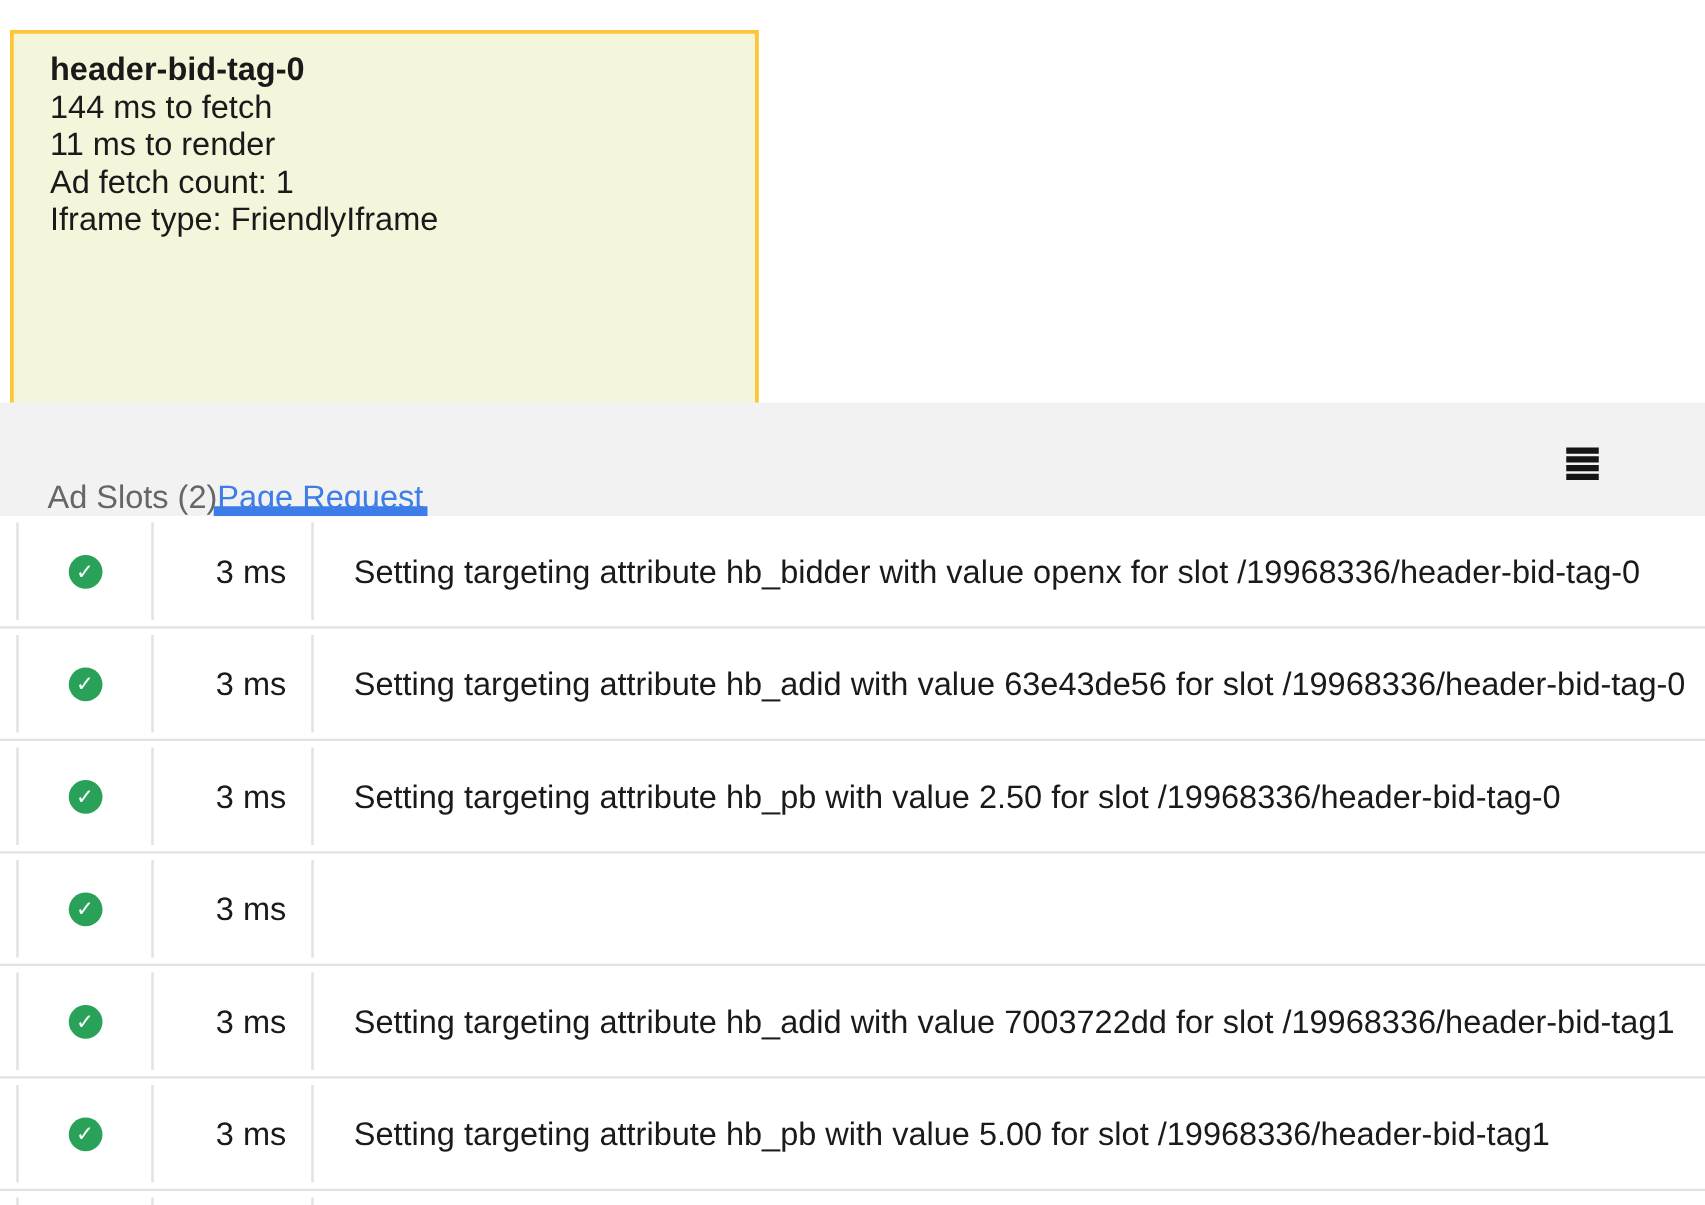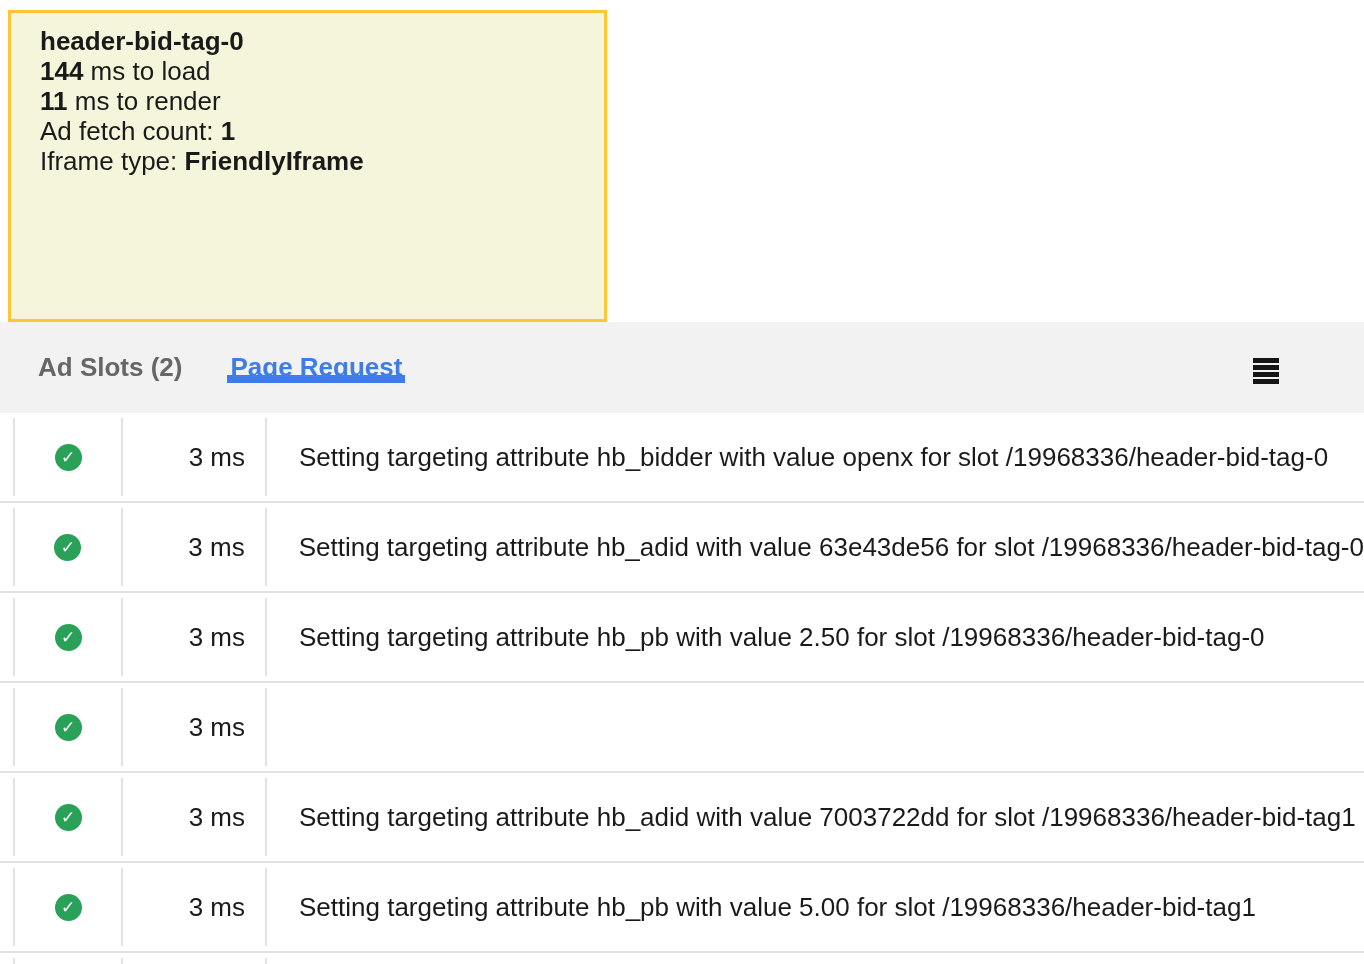--- a/index.html
+++ b/index.html
@@ -6,44 +6,44 @@
   body {
     width: 1364px; height: 964px;
     overflow: hidden; position: relative;
     background: #ffffff;
     font-family: "Liberation Sans", "DejaVu Sans", sans-serif;
     color: #1a1a1a;
   }
 
   
   .overlay-box {
-    position: absolute; left: 8px; top: 10px;
+    position: absolute; left: 8px; top: 24px;
     width: 599px; height: 312px; box-sizing: border-box;
     background: #f5f5dc;
     border: 3px solid #fdc637;
     padding: 13px 20px 0 29px;
     font-size: 26px; line-height: 30px;
   }
   .ov-title { font-weight: bold; }
-  .b { font-weight: bold; }
+  .b { font-weight: normal; }
 
   
   .tabbar {
     position: absolute; top: 322px; left: 0;
     width: 1364px; height: 91px;
     background: #f2f2f2;
-    display: flex; align-items: center; font-weight: bold;
+    display: flex; align-items: flex-end;
   }
   .tab {
     display: flex; align-items: center;
     font-size: 26px; position: relative; cursor: pointer;
     white-space: nowrap;
   }
   .tab-adslots { margin-left: 38px; color: #666666; }
-  .tab-pagerequest { margin-left: 48px; color: #3e7de7; }
+  .tab-pagerequest { color: #3e7de7; }
   .tab.active::after {
     content: ""; position: absolute; left: -3px; right: -3px; bottom: 0;
     height: 8px; background: #3e7de7;
   }
   .menu-btn {
     position: absolute; right: 85px; top: 36px;
     width: 26px; height: 26px;
     display: flex; flex-direction: column; justify-content: space-between;
     cursor: pointer;
   }
@@ -58,38 +58,38 @@
     padding: 5px 0 5px 13px;
     background: #ffffff;
   }
   .log-row.partial { height: 20px; border-bottom: none; }
   .cell { box-sizing: border-box; display: flex; align-items: center; }
   .cell-status {
     width: 110px; justify-content: center;
     border-left: 2px solid #e2e2e2; border-right: 2px solid #e2e2e2;
   }
   .cell-time {
-    width: 144px; justify-content: flex-end;
+    width: 128px; justify-content: flex-end;
     padding-right: 20px; font-size: 26px;
     border-right: 2px solid #e2e2e2;
   }
   .cell-msg { flex: 1; padding-left: 32px; font-size: 26px; white-space: nowrap; }
   .check {
     width: 27px; height: 27px; border-radius: 50%;
     background: #2aa158; color: #ffffff;
     display: flex; align-items: center; justify-content: center;
     font-size: 17px; font-weight: bold; line-height: 1;
   }
 </style>
 </head>
 <body>
 
 <div class="overlay-box">
   <div class="ov-title">header-bid-tag-0</div>
-  <div class="ov-line"><span class="b">144</span><span> ms to load</span></div>
+  <div class="ov-line"><span class="b">144</span><span> ms to fetch</span></div>
   <div class="ov-line"><span class="b">11</span><span> ms to render</span></div>
   <div class="ov-line"><span>Ad fetch count: </span><span class="b">1</span></div>
   <div class="ov-line"><span>Iframe type: </span><span class="b">FriendlyIframe</span></div>
 </div>
 
 <div class="tabbar">
   <div class="tab tab-adslots">Ad Slots (2)</div>
   <div class="tab tab-pagerequest active">Page Request</div>
   <div class="menu-btn">
     <div class="bar"></div>

